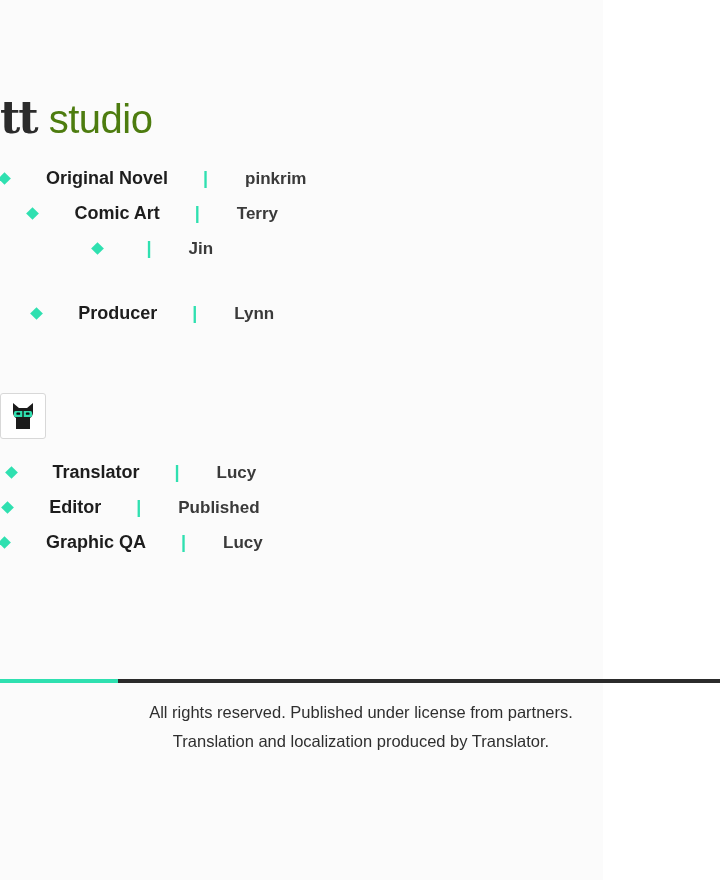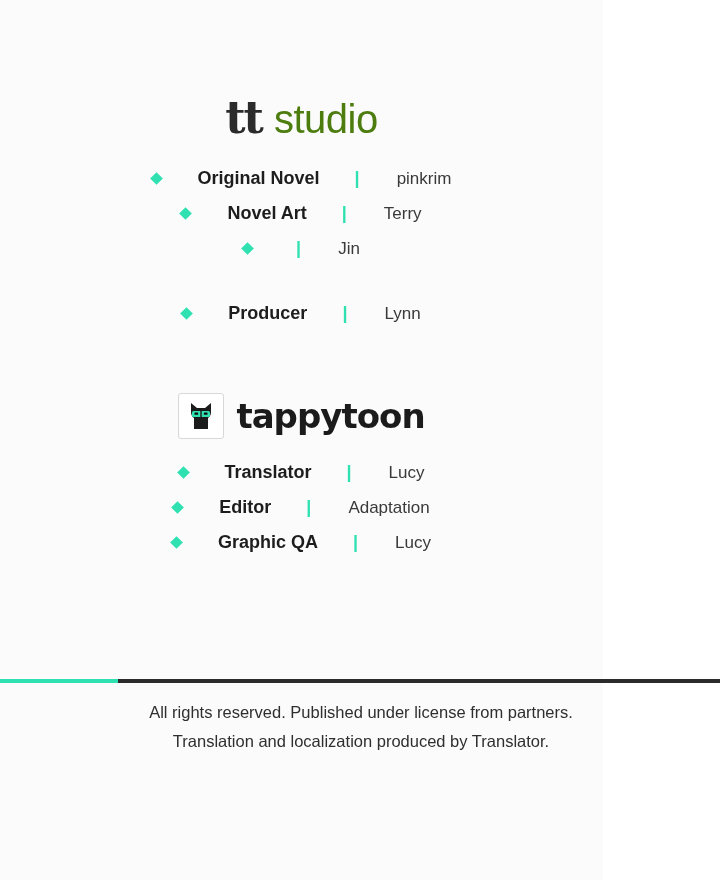--- a/index.html
+++ b/index.html
@@ -13,21 +13,21 @@
     font-family: "Liberation Sans", sans-serif;
     overflow: hidden;
   }
   .page {
     position: relative;
     width: 603px;
     height: 880px;
     background: #fbfbfb;
     display: flex;
     flex-direction: column;
-    align-items: center;
+    align-items: flex-start;
   }
 
   
   .studio-logo {
     margin-top: 92px;
     display: flex;
     align-items: baseline;
     justify-content: center;
     letter-spacing: -0.5px;
   }
@@ -77,21 +77,21 @@
     color: #1d1d1d;
   }
   .bar {
     color: #2fe0b0;
     font-weight: 700;
     font-size: 18px;
     margin: 0 9px 0 7px;
   }
   .name {
     font-family: "Liberation Sans", sans-serif;
-    font-weight: 400;
+    font-weight: 700;
     font-size: 17px;
     color: #3a3a3a;
   }
   .spacer-row {
     height: 30px;
   }
 
   
   .tappytoon-logo {
     margin-top: 62px;
@@ -170,21 +170,21 @@
 
     <div class="credit-row">
       <span class="diamond"></span>
       <span class="role">Original Novel</span>
       <span class="bar">|</span>
       <span class="name">pinkrim</span>
     </div>
 
     <div class="credit-row">
       <span class="diamond"></span>
-      <span class="role">Novel Art</span>
+      <span class="role">Comic Art</span>
       <span class="bar">|</span>
       <span class="name">Terry</span>
     </div>
 
     <div class="credit-row">
       <span class="diamond"></span>
       <span class="bar">|</span>
       <span class="name">Jin</span>
     </div>
 
@@ -202,37 +202,36 @@
   <div class="tappytoon-logo">
     <span class="cat-badge">
       <svg width="32" height="32" viewBox="0 0 32 32" aria-hidden="true">
         <path d="M6 12 L6 3 L12 8 L20 8 L26 3 L26 12 Q26 16 23 18 L23 29 L9 29 L9 18 Q6 16 6 12 Z" fill="#1b1b1b"></path>
         <rect x="7" y="11" width="18" height="6" rx="1.5" fill="#2fe0b0"></rect>
         <rect x="15.3" y="11" width="1.4" height="6" fill="#1b1b1b"></rect>
         <rect x="9.5" y="12.6" width="3.6" height="2.2" rx="0.6" fill="#0f0f0f"></rect>
         <rect x="18.9" y="12.6" width="3.6" height="2.2" rx="0.6" fill="#0f0f0f"></rect>
       </svg>
     </span>
-    <span class="tappytoon-word">tappytoon</span>
   </div>
 
   <div class="credits-block second">
 
     <div class="credit-row">
       <span class="diamond"></span>
       <span class="role">Translator</span>
       <span class="bar">|</span>
       <span class="name">Lucy</span>
     </div>
 
     <div class="credit-row">
       <span class="diamond"></span>
       <span class="role">Editor</span>
       <span class="bar">|</span>
-      <span class="name">Adaptation</span>
+      <span class="name">Published</span>
     </div>
 
     <div class="credit-row">
       <span class="diamond"></span>
       <span class="role">Graphic QA</span>
       <span class="bar">|</span>
       <span class="name">Lucy</span>
     </div>
 
   </div>

